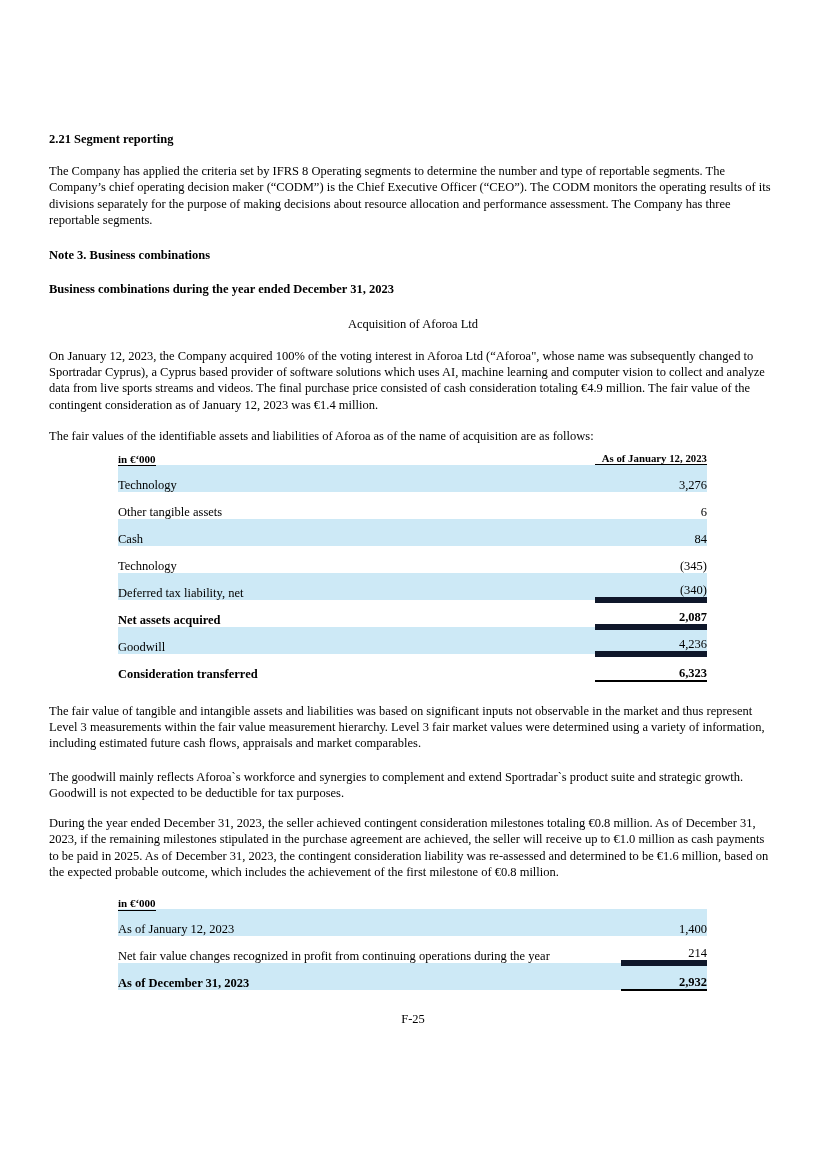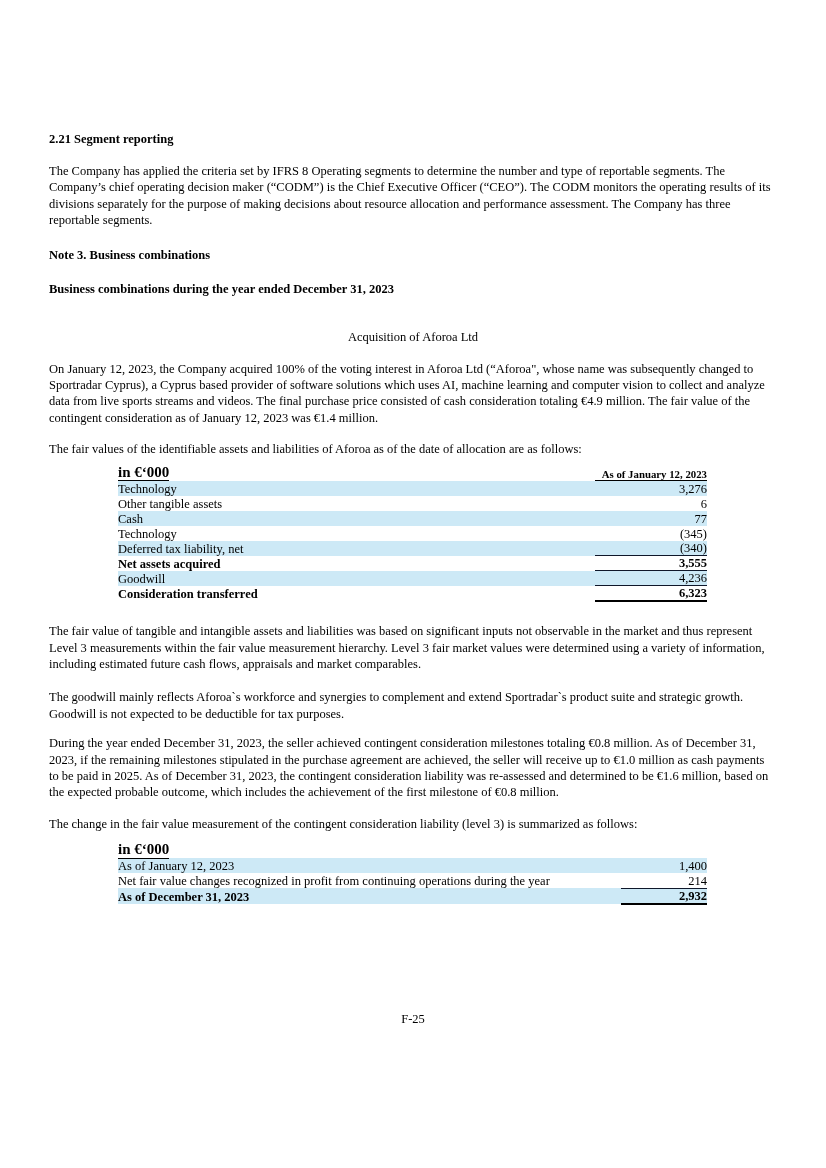--- a/index.html
+++ b/index.html
@@ -10,44 +10,44 @@
     font-size: 12.5px; color: #000;
   }
   .page { width: 826px; height: 1168px; padding: 131px 49px 0 49px; position: relative; }
   .h { font-weight: bold; line-height: 16px; }
   .i { }
   p.body { line-height: 16.4px; text-align: left; }
 
   #h-seg   { margin-bottom: 16px; }
   #p-seg   { margin-bottom: 18px; }
   #h-note3 { margin-bottom: 18px; }
-  #h-bc    { margin-bottom: 32px; }
+  #h-bc    { margin-bottom: 19px; }
   #h-acq   { margin-bottom: 16px; font-weight: normal; }
   #p-acq   { margin-bottom: 15px; }
   #p-fvintro { margin-bottom: 6px; }
   #table1  { margin-bottom: 21px; }
   #p-level3 { margin-bottom: 17px; }
   #p-goodwill { margin-bottom: 13px; }
   #p-contingent { margin-bottom: 15px; }
   #p-changeintro { margin-bottom: 9px; }
 
   table.fin { border-collapse: collapse; margin-left: 69px; width: 589px; table-layout: fixed; }
   table.fin th, table.fin td { padding: 0; vertical-align: bottom; }
   #table1 .c-value { width: 112px; }
   #table2 .c-value { width: 86px; }
-  th.hl { text-align: left; font-size: 15px; height: 14px; }
+  th.hl { text-align: left; font-size: 11px; height: 14px; }
   .hl-u { font-weight: bold; border-bottom: 1.4px solid #000; padding-bottom: 0.5px; }
   th.hv { text-align: right; font-size: 10.8px; font-weight: bold; height: 14px; }
   th.hv.ruled { border-bottom: 1.4px solid #000; }
-  table.fin td { font-size: 12.5px; height: 15px; line-height: 14px; }
+  table.fin td { font-size: 12.5px; height: 27px; line-height: 14px; }
   td.label { text-align: left; padding-left: 2px; }
   td.value { text-align: right; padding-right: 1px; }
   tr.shaded { background: #cde9f6; }
   tr.bold { font-weight: bold; }
-  td.rule-single { border-bottom: 1px solid #0f172a; }
+  td.rule-single { border-bottom: 6px solid #0f172a; }
   td.rule-thick { border-bottom: 2.5px solid #000; }
 
   .footer { position: absolute; left: 0; top: 1011px; width: 826px; text-align: center; line-height: 16px; }
 </style>
 </head>
 <body>
 
 <div class="page">
 
   <div class="h" id="h-seg">2.21 Segment reporting</div>
@@ -55,21 +55,21 @@
   <p class="body" id="p-seg"><span>The Company has applied the criteria set by IFRS 8 </span><span class="i">Operating segments</span><span> to determine the number and type of reportable segments. The Company’s chief operating decision maker (“CODM”) is the Chief Executive Officer (“CEO”). The CODM monitors the operating results of its divisions separately for the purpose of making decisions about resource allocation and performance assessment. The Company has three reportable segments.</span></p>
 
   <div class="h" id="h-note3">Note 3. Business combinations</div>
 
   <div class="h" id="h-bc">Business combinations during the year ended December 31, 2023</div>
 
   <div class="i" id="h-acq" style="line-height:16px;text-align:center;">Acquisition of Aforoa Ltd</div>
 
   <p class="body" id="p-acq">On January 12, 2023, the Company acquired 100% of the voting interest in Aforoa Ltd (“Aforoa", whose name was subsequently changed to Sportradar Cyprus), a Cyprus based provider of software solutions which uses AI, machine learning and computer vision to collect and analyze data from live sports streams and videos. The final purchase price consisted of cash consideration totaling €4.9 million. The fair value of the contingent consideration as of January 12, 2023 was €1.4 million.</p>
 
-  <p class="body" id="p-fvintro">The fair values of the identifiable assets and liabilities of Aforoa as of the date of allocation are as follows:</p>
+  <p class="body" id="p-fvintro">The fair values of the identifiable assets and liabilities of Aforoa as of the name of acquisition are as follows:</p>
 
   <table class="fin" id="table1">
     <colgroup>
         <col class="c-label">
         <col class="c-value">
       </colgroup>
   <thead>
         <tr>
           <th class="hl"><span class="hl-u">in €‘000</span></th>
           <th class="hv ruled">As of January 12, 2023</th>
@@ -79,52 +79,51 @@
         <tr class="shaded">
           <td class="label">Technology</td>
           <td class="value">3,276</td>
         </tr>
         <tr>
           <td class="label">Other tangible assets</td>
           <td class="value">6</td>
         </tr>
         <tr class="shaded">
           <td class="label">Cash</td>
-          <td class="value">77</td>
+          <td class="value">84</td>
         </tr>
         <tr>
           <td class="label">Technology</td>
           <td class="value">(345)</td>
         </tr>
         <tr class="shaded">
           <td class="label">Deferred tax liability, net</td>
           <td class="value rule-single">(340)</td>
         </tr>
         <tr class="bold">
           <td class="label">Net assets acquired</td>
-          <td class="value rule-single">3,555</td>
+          <td class="value rule-single">2,087</td>
         </tr>
         <tr class="shaded">
           <td class="label">Goodwill</td>
           <td class="value rule-single">4,236</td>
         </tr>
         <tr class="bold">
           <td class="label">Consideration transferred</td>
           <td class="value rule-thick">6,323</td>
         </tr>
       </tbody>
     </table>
 
   <p class="body" id="p-level3">The fair value of tangible and intangible assets and liabilities was based on significant inputs not observable in the market and thus represent Level 3 measurements within the fair value measurement hierarchy. Level 3 fair market values were determined using a variety of information, including estimated future cash flows, appraisals and market comparables.</p>
 
   <p class="body" id="p-goodwill">The goodwill mainly reflects Aforoa`s workforce and synergies to complement and extend Sportradar`s product suite and strategic growth. Goodwill is not expected to be deductible for tax purposes.</p>
 
   <p class="body" id="p-contingent">During the year ended December 31, 2023, the seller achieved contingent consideration milestones totaling €0.8 million. As of December 31, 2023, if the remaining milestones stipulated in the purchase agreement are achieved, the seller will receive up to €1.0 million as cash payments to be paid in 2025. As of December 31, 2023, the contingent consideration liability was re-assessed and determined to be €1.6 million, based on the expected probable outcome, which includes the achievement of the first milestone of €0.8 million.</p>
 
-  <p class="body" id="p-changeintro">The change in the fair value measurement of the contingent consideration liability (level 3) is summarized as follows:</p>
 
   <table class="fin" id="table2">
     <colgroup>
         <col class="c-label">
         <col class="c-value">
       </colgroup>
   <thead>
         <tr>
           <th class="hl"><span class="hl-u">in €‘000</span></th>
           <th class="hv"></th>

